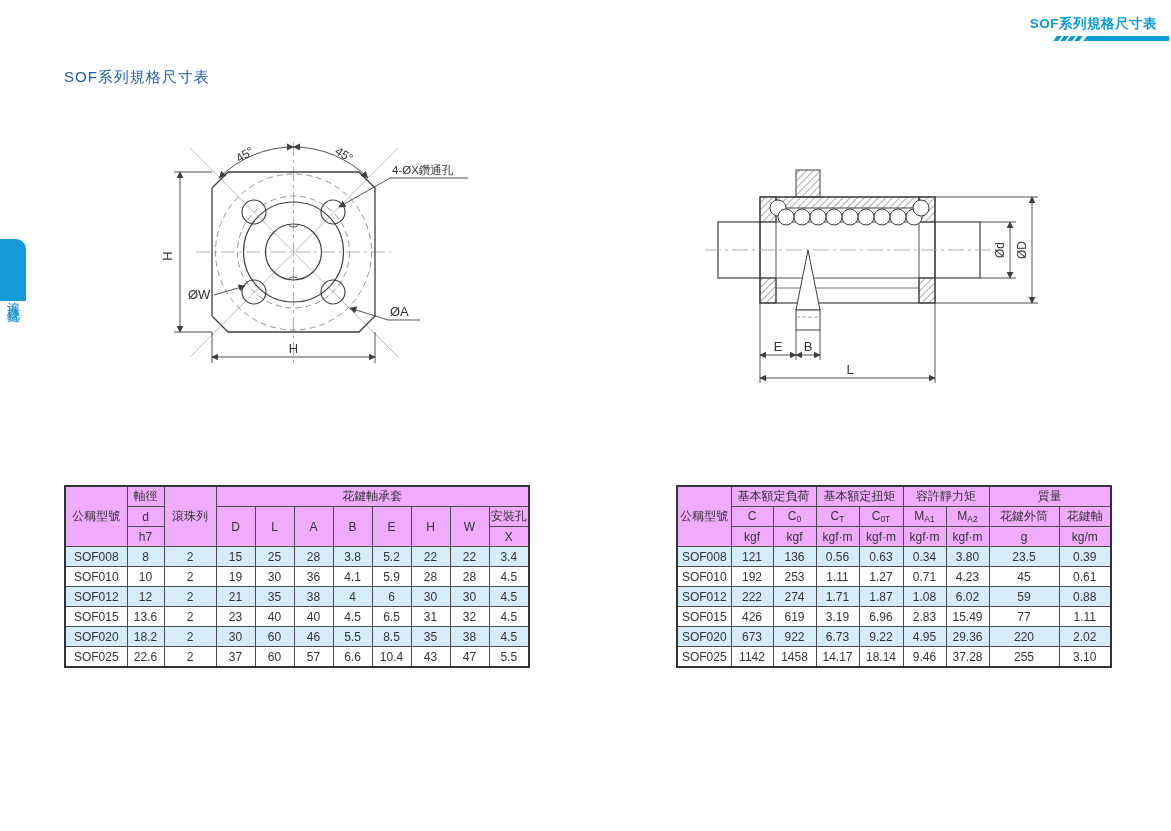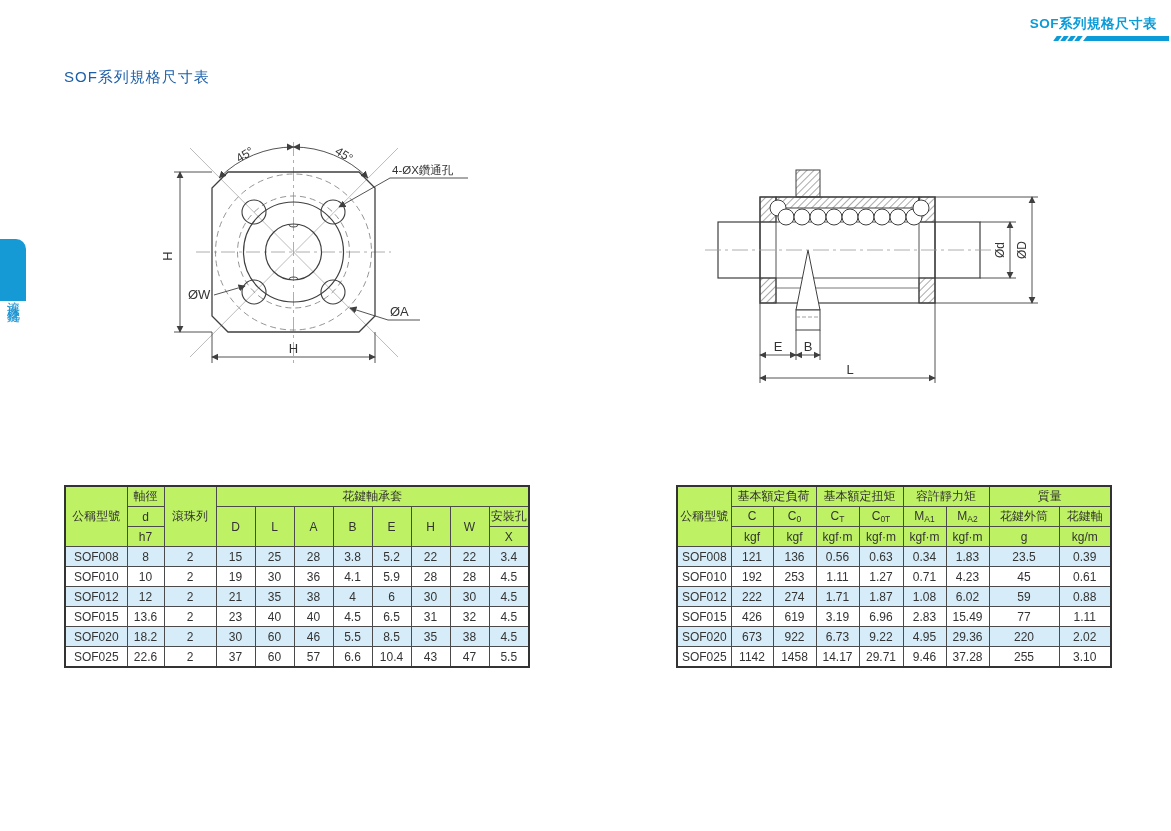--- a/index.html
+++ b/index.html
@@ -22,21 +22,21 @@
     color:#1d94d2;font-size:13px;letter-spacing:3px;font-weight:500;
   }
   
   .drawing{position:absolute;}
   .drawing text{font-family:"Liberation Sans","DejaVu Sans",sans-serif;fill:#333;}
   
   table.spec{position:absolute;border-collapse:collapse;table-layout:fixed;font-size:12px;color:#333;
     border:2px solid #333;}
   table.spec td,table.spec th{border:1px solid #4a4a4a;text-align:center;vertical-align:middle;
     height:19px;padding:0 1px;font-weight:normal;overflow:hidden;white-space:nowrap;}
-  table.spec tr.h td,table.spec tr.h th{background:#bef264;margin-left:48px;}
+  table.spec tr.h td,table.spec tr.h th{background:#f0abfc;margin-left:48px;}
   table.spec tbody tr:nth-child(odd) td{background:#d6edf9;}
   table.spec tbody tr:nth-child(even) td{background:#ffffff;}
   table.spec sub{font-size:8.5px;vertical-align:-2px;}
   #tableLeft{left:64px;top:485px;width:464px;}
   #tableRight{left:676px;top:485px;width:434px;}
 </style>
 </head>
 <body>
 
 <div class="hdr">
@@ -374,21 +374,21 @@
   </tr>
   </tbody>
     <tbody>
       <tr>
         <td>SOF008</td>
         <td>121</td>
         <td>136</td>
         <td>0.56</td>
         <td>0.63</td>
         <td>0.34</td>
-        <td>1.83</td>
+        <td>3.80</td>
         <td>23.5</td>
         <td>0.39</td>
       </tr>
       <tr>
         <td>SOF010</td>
         <td>192</td>
         <td>253</td>
         <td>1.11</td>
         <td>1.27</td>
         <td>0.71</td>
@@ -427,20 +427,20 @@
         <td>4.95</td>
         <td>29.36</td>
         <td>220</td>
         <td>2.02</td>
       </tr>
       <tr>
         <td>SOF025</td>
         <td>1142</td>
         <td>1458</td>
         <td>14.17</td>
-        <td>29.71</td>
+        <td>18.14</td>
         <td>9.46</td>
         <td>37.28</td>
         <td>255</td>
         <td>3.10</td>
       </tr>
     </tbody>
 </table>
 
 </body></html>

